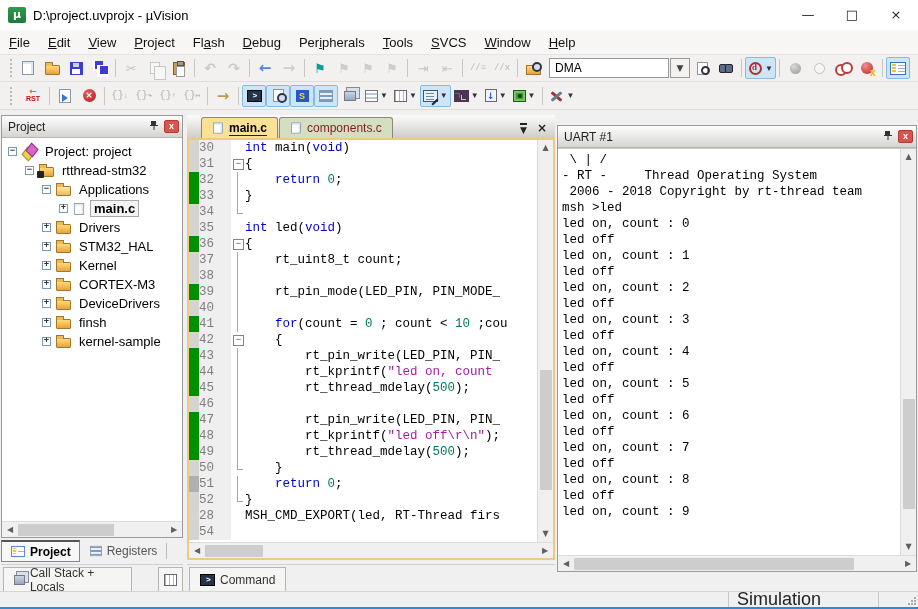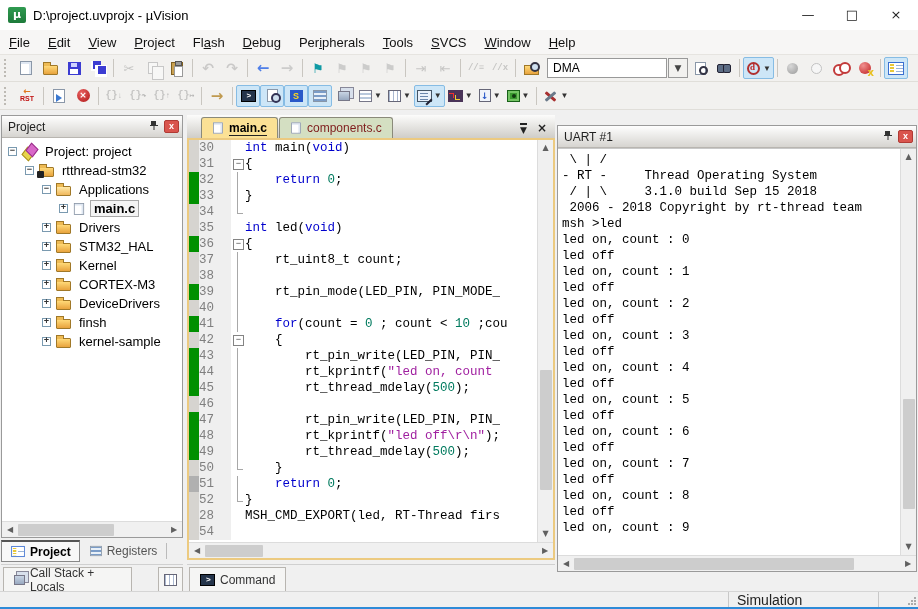--- a/index.html
+++ b/index.html
@@ -11,21 +11,21 @@
   .appicon{width:18px;height:16px;background:linear-gradient(#2f9a50,#1d7a3a);color:#fff;font:bold 11px/16px "DejaVu Sans",sans-serif;
            text-align:center;border-radius:2px;margin-right:7px;}
   .title-text{font-size:13px;color:#000;flex:1;}
   .winctl{display:flex;height:30px;}
   .winctl div{width:44px;text-align:center;font:13px/30px "DejaVu Sans",sans-serif;color:#222;cursor:default;}
   
   .menubar{height:25px;background:#f7f6f5;display:flex;align-items:center;font-size:13px;color:#111;flex:0 0 auto;border-bottom:1px solid #e6e4e0;}
   .menubar .mi{padding:4px 9px;cursor:default;}
   .menubar .mi u{text-decoration:underline;}
   
-  .tbar{height:27px;background:#f2f1ef;display:flex;align-items:center;padding:0 2px;flex:0 0 auto;border-bottom:1px solid #e0ded9;}
+  .tbar{height:27px;background:#f2f1ef;display:flex;align-items:center;padding:0 8px;flex:0 0 auto;border-bottom:1px solid #e0ded9;}
   .grip{width:6px;height:18px;border-left:2px dotted #bdbab4;margin:0 4px 0 2px;}
   .tsep{width:1px;height:18px;background:#c9c6c0;margin:0 3px;flex:0 0 auto;}
   .tbtn{height:22px;min-width:24px;padding:0 2px;display:flex;align-items:center;justify-content:center;
         border:1px solid transparent;border-radius:2px;flex:0 0 auto;}
   .tbtn.active{background:#cde6f7;border-color:#86bce4;}
   .tbtn.disabled{opacity:.45;filter:grayscale(.9);}
   .ddc{font-size:8px;color:#333;margin-left:2px;}
   .tcombo{width:120px;height:20px;background:#fff;border:1px solid #999;font-size:12px;color:#000;
           display:flex;align-items:center;padding-left:5px;margin:0 1px 0 4px;}
   .tcombo-arrow{width:20px;height:20px;border:1px solid #999;background:#f2f1ef;text-align:center;font:9px/18px "DejaVu Sans",sans-serif;color:#444;}
@@ -185,21 +185,21 @@
                 font:9px/8px "Liberation Mono",monospace;text-align:center;color:#444;background:#fff;}
   .fm-l::before{content:"";position:absolute;left:6px;top:0;width:1px;height:16px;background:#a8a8a8;}
   .fm-e::before{content:"";position:absolute;left:6px;top:0;width:5px;height:9px;border-left:1px solid #a8a8a8;border-bottom:1px solid #a8a8a8;}
   .cl-code{flex:1;white-space:pre;overflow:hidden;color:#000;}
   .tk-k{color:#0000cd;} .tk-n{color:#007a5e;} .tk-s{color:#a020a0;} 
   
   .uartwrap{flex:0 0 447px;display:flex;flex-direction:column;margin-top:15px;min-height:0;}
   .uartlines{flex:1;overflow:hidden;padding:3px 0 0 4px;}
   .ul{height:16px;font:12.5px/16px "Liberation Mono",monospace;white-space:pre;color:#000;}
   
-  .statusbar{height:16px;background:#f0f0f0;border-top:1px solid #d5d5d5;display:flex;align-items:center;font-size:14px;color:#222;flex:0 0 auto;}
+  .statusbar{height:16px;background:#f0f0f0;border-top:1px solid #d5d5d5;display:flex;align-items:center;font-size:18px;color:#222;flex:0 0 auto;}
   .sb-fill{flex:1;}
   .sb-sec{width:150px;border-left:1px solid #c8c8c8;height:100%;display:flex;align-items:center;padding-left:8px;}
   .sb-grip{width:40px;border-left:1px solid #c8c8c8;height:100%;position:relative;}
   .sb-grip::after{content:"";position:absolute;right:2px;bottom:2px;width:9px;height:9px;
       background:radial-gradient(circle at 2px 8px,#aaa 1px,transparent 1.5px),radial-gradient(circle at 5px 5px,#aaa 1px,transparent 1.5px),
                  radial-gradient(circle at 8px 2px,#aaa 1px,transparent 1.5px),radial-gradient(circle at 5px 8px,#aaa 1px,transparent 1.5px),
                  radial-gradient(circle at 8px 5px,#aaa 1px,transparent 1.5px),radial-gradient(circle at 8px 8px,#aaa 1px,transparent 1.5px);}
 </style>
 </head>
 <body>
@@ -740,21 +740,20 @@
                   <path d="M2 1h5v4h2v1H1V5h1z" fill="#333"></path>
                   <rect x="4.5" y="6" width="1" height="4" fill="#333"></rect>
                 </svg>
             </span>
             <span class="closebox">x</span>
           </div>
           <div class="edbody" style="border-top:1px solid #c8c8c8;">
             <div class="uartlines" id="uartlines">
                 <div class="ul"> \ | /</div>
                 <div class="ul">- RT -     Thread Operating System</div>
-                <div class="ul"> / | \     3.1.0 build Sep 15 2018</div>
                 <div class="ul"> 2006 - 2018 Copyright by rt-thread team</div>
                 <div class="ul">msh &gt;led</div>
                 <div class="ul">led on, count : 0</div>
                 <div class="ul">led off</div>
                 <div class="ul">led on, count : 1</div>
                 <div class="ul">led off</div>
                 <div class="ul">led on, count : 2</div>
                 <div class="ul">led off</div>
                 <div class="ul">led on, count : 3</div>
                 <div class="ul">led off</div>

